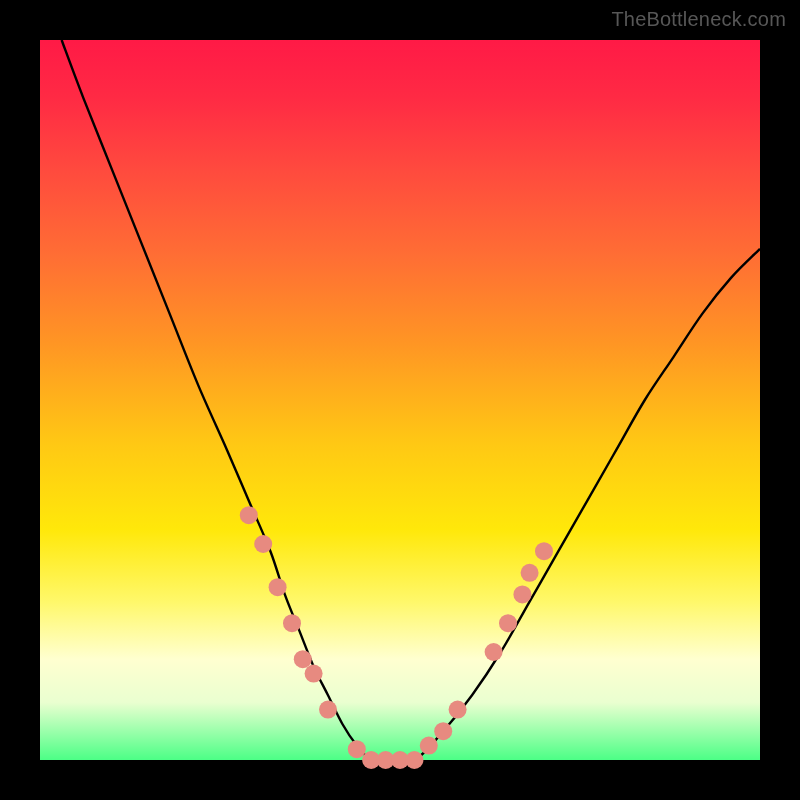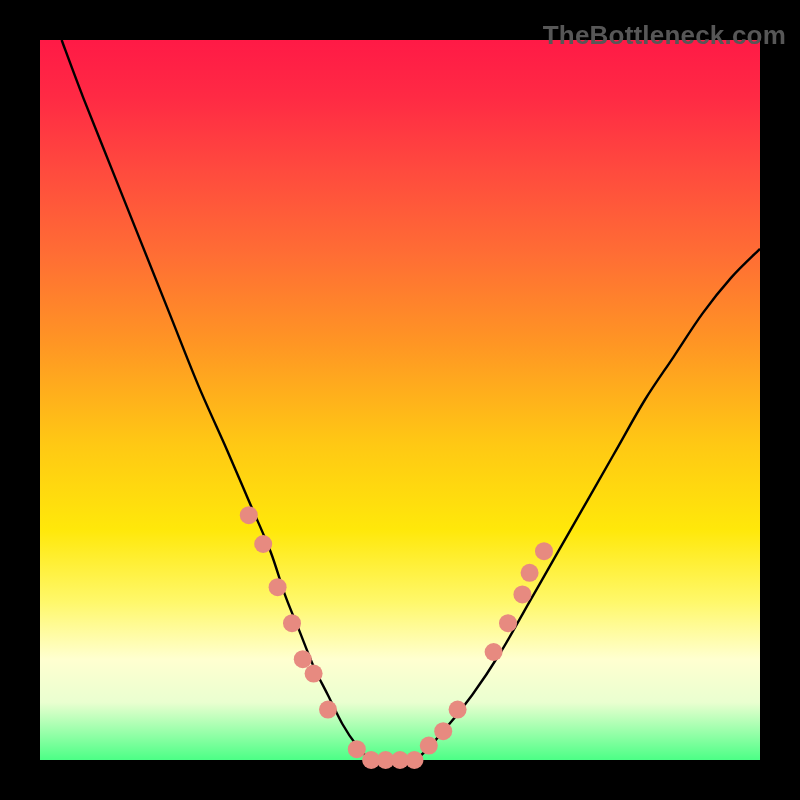--- a/index.html
+++ b/index.html
@@ -29,25 +29,25 @@
       #ff9524 42%,
       #ffc814 56%,
       #ffe80a 68%,
       #fff86a 78%,
       #ffffd0 86%,
       #eaffd0 92%,
       #4cff86 100%);
   }
   .watermark {
     position: absolute;
-    top: 20px;
+    top: 8px;
     right: 14px;
     color: #575757;
-    font-size: 26px;
-    font-weight: 700;
+    font-size: 20px;
+    font-weight: 400;
     letter-spacing: 0.2px;
     user-select: none;
   }
   svg.curve {
     position: absolute;
     left: 0; top: 0;
     width: 720px; height: 720px;
     overflow: visible;
   }
 </style>

